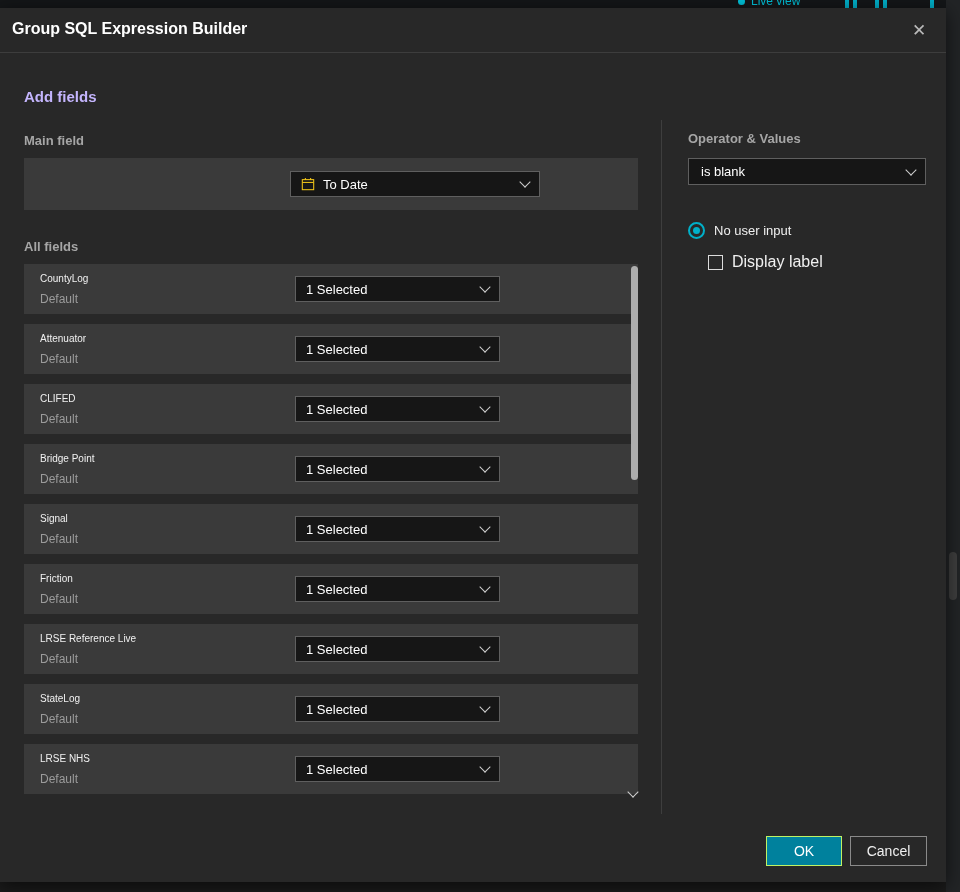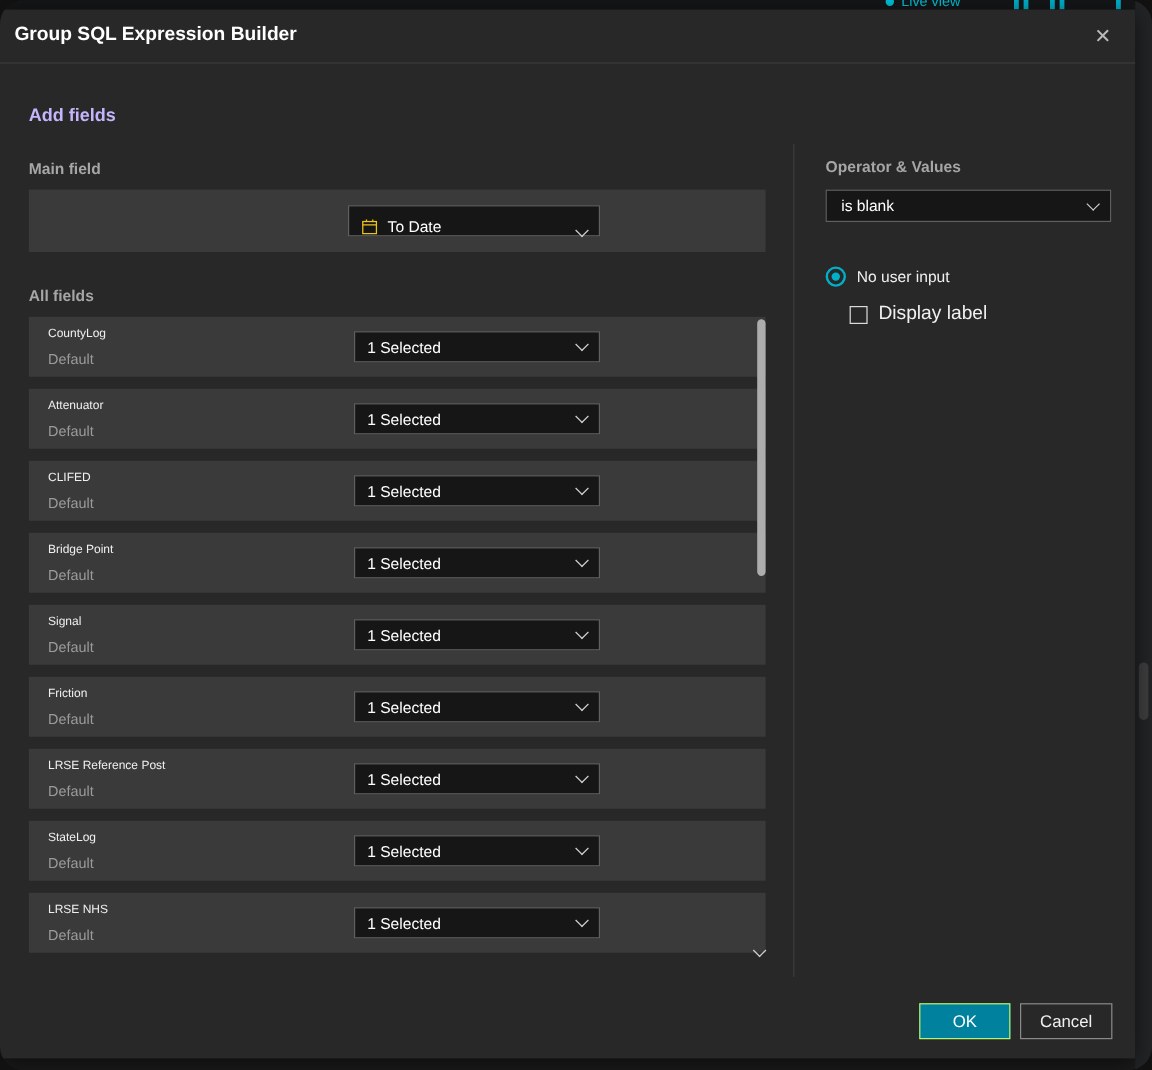--- a/index.html
+++ b/index.html
@@ -1,17 +1,17 @@
 <!DOCTYPE html>
 <html><head>
 <meta charset="utf-8">
 <style>
   html,body{margin:0;padding:0;background:#111;}
   .stage{position:relative;width:960px;height:892px;overflow:hidden;
-         font-family:"Liberation Sans",sans-serif;background:#1b1b1b;border-radius:20px;}
+         font-family:"Liberation Sans",sans-serif;background:#1b1b1b;}
 
   
   .topbar{position:absolute;left:0;top:0;width:960px;height:8px;background:#141618;overflow:hidden;}
   .live-wrap{position:absolute;left:738px;top:-6px;display:flex;align-items:center;gap:6px;}
   .live-dot{width:7px;height:7px;border-radius:50%;background:#00c0d8;}
   .live-label{color:#00c0d8;font-size:12px;}
   .tb-bar{position:absolute;top:0;width:4px;height:8px;background:#00b0c9;}
   .right-sliver{position:absolute;right:0;top:0;width:14px;height:892px;background:#222426;}
   .sliver-thumb{position:absolute;left:3px;top:552px;width:8px;height:48px;background:#3e3e3e;border-radius:4px;}
 
@@ -29,21 +29,21 @@
   
   .sel{display:flex;align-items:center;gap:8px;background:#161616;border:1px solid #5f5f5f;
        padding:0 10px;font-size:13px;color:#fff;box-sizing:border-box;height:26px;cursor:pointer;}
   .chev{width:7px;height:7px;border-right:1.6px solid #cfcfcf;border-bottom:1.6px solid #cfcfcf;
         transform:rotate(45deg);margin-left:auto;margin-top:-4px;flex:none;}
 
   
   .main-label{left:24px;top:125px;}
   .main-box{position:absolute;left:24px;top:150px;width:614px;height:52px;background:#3a3a3a;}
   .main-sel-1{position:absolute;left:16px;top:13px;width:237px;}
-  .main-sel-2{position:absolute;left:266px;top:13px;width:210px;align-items:flex-end;}
+  .main-sel-2{position:absolute;left:266px;top:13px;width:250px;}
   .cal-icon{flex:none;display:flex;}
 
   
   .all-label{left:24px;top:231px;}
   .fields-list{position:absolute;left:24px;top:256px;width:614px;}
   .field-row{position:relative;width:614px;height:50px;background:#3a3a3a;margin-bottom:10px;}
   .fr-name{position:absolute;left:16px;top:9px;font-size:10px;color:#f0f0f0;}
   .fr-sub{position:absolute;left:16px;top:28px;font-size:12px;color:#9b9b9b;}
   .row-sel{position:absolute;left:271px;top:12px;width:205px;gap:48px;}
 
@@ -167,21 +167,21 @@
   <div class="field-row">
     <div class="fr-name">Friction</div>
     <div class="fr-sub">Default</div>
     <div class="sel row-sel">
       <span>1 Selected</span>
       <span class="chev"></span>
     </div>
   </div>
 
   <div class="field-row">
-    <div class="fr-name">LRSE Reference Post</div>
+    <div class="fr-name">LRSE Reference Live</div>
     <div class="fr-sub">Default</div>
     <div class="sel row-sel">
       <span>1 Selected</span>
       <span class="chev"></span>
     </div>
   </div>
 
   <div class="field-row">
     <div class="fr-name">StateLog</div>
     <div class="fr-sub">Default</div>

